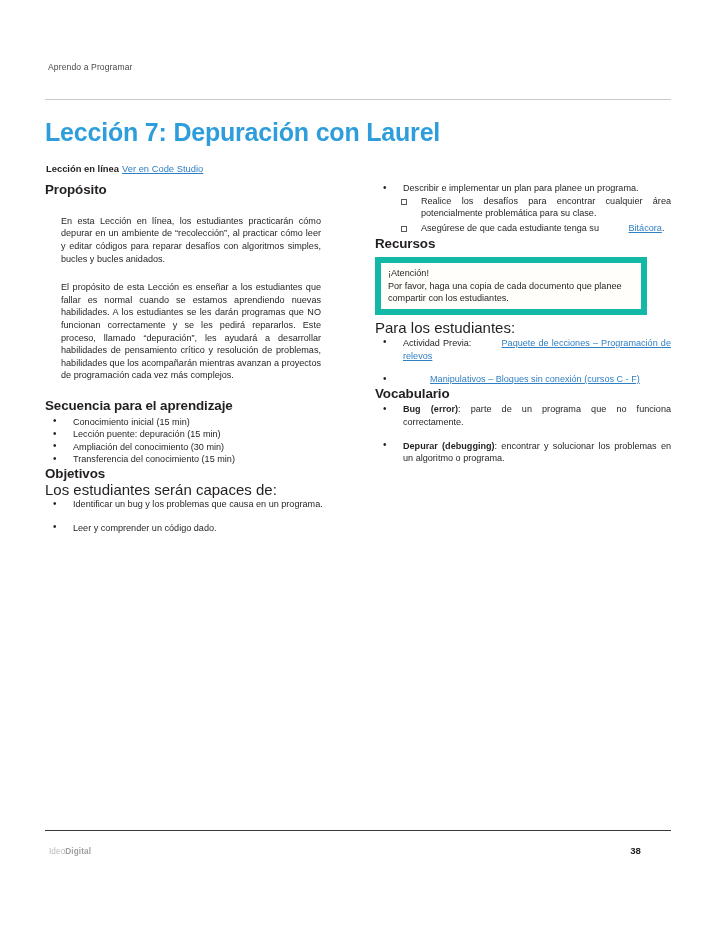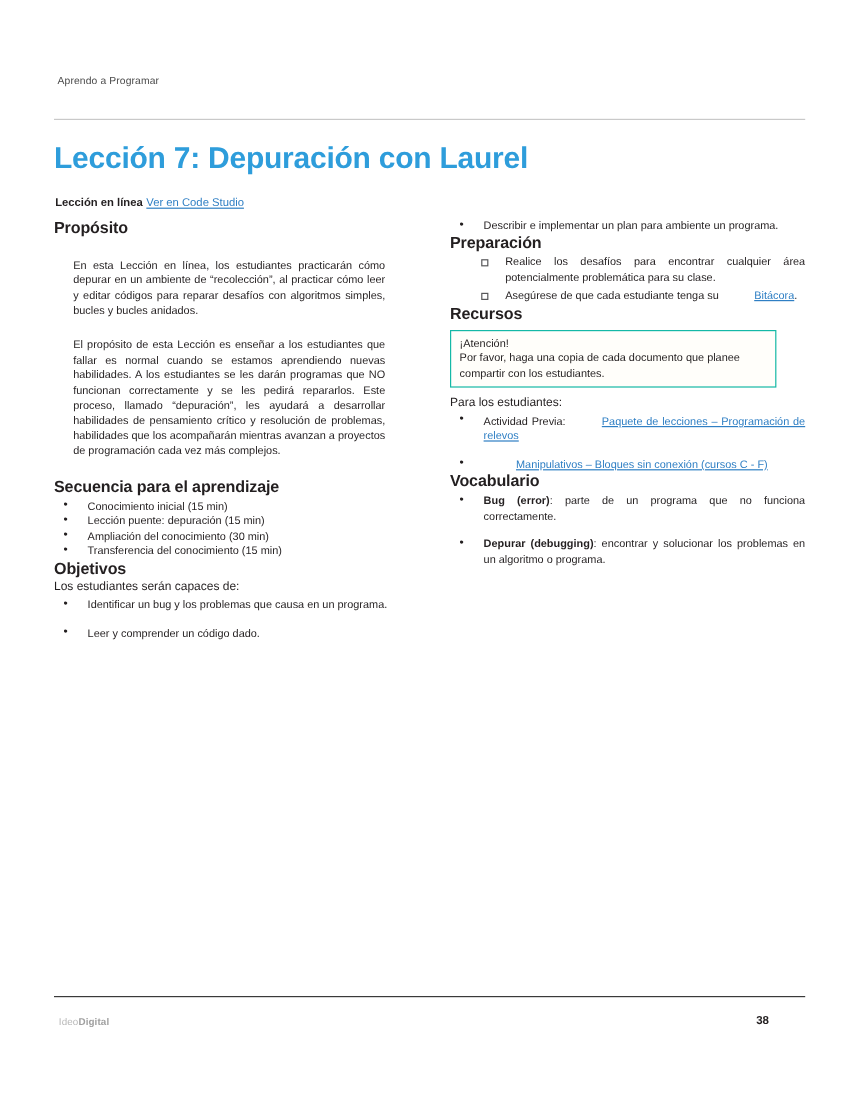--- a/index.html
+++ b/index.html
@@ -92,21 +92,21 @@
   p.body {
     font-size: 9.1px;
     line-height: 12.6px;
     margin: 16px;
     text-align: justify;
     color: #231f20;
   }
   p.body + p.body { margin-top: 0px; }
 
   p.lead {
-    font-size: 10px;
+    font-size: 15px;
     line-height: 12.6px;
     margin: 0 0 2px 0;
     color: #231f20;
   }
 
   
   ul.blist {
     list-style: none;
     margin: 0;
     padding: 0;
@@ -161,21 +161,21 @@
 
   a.doclink {
     color: #2f7fc4;
     text-decoration: underline;
     text-underline-offset: 1px;
     padding-left: 27px;
   }
 
   
   .callout {
-    border: 1px solid #14b8a6;
+    border: 6px solid #14b8a6;
     background: #fffefa;
     box-sizing: border-box;
     padding: 4px 7px 5px 7px;
     margin: 4px 0 7px 0;
     width: 272px;
   }
   .callout p {
     margin: 0;
     font-size: 9.1px;
     line-height: 12.4px;
@@ -245,24 +245,23 @@
     <ul class="blist loose">
       <li>Identificar un bug y los problemas que causa en un programa.</li>
       <li>Leer y comprender un código dado.</li>
     </ul>
 
   </div>
 
   <div class="col col-right">
 
     <ul class="blist tight">
-      <li>Describir e implementar un plan para ambiente un programa.</li>
-    </ul>
-
-    <h2 class="sec sec-gap-top">Preparación</h2>
+      <li>Describir e implementar un plan para planee un programa.</li>
+    </ul>
+
     <ul class="sqlist">
       <li><span>Realice los desafíos para encontrar cualquier área potencialmente problemática para su clase.</span></li>
       <li><span>Asegúrese de que cada estudiante tenga su </span><a class="doclink" href="#">Bitácora</a><span>.</span></li>
     </ul>
 
     <h2 class="sec sec-gap-top">Recursos</h2>
 
     <div class="callout">
       <p>¡Atención!</p>
       <p>Por favor, haga una copia de cada documento que planee compartir con los estudiantes.</p>

